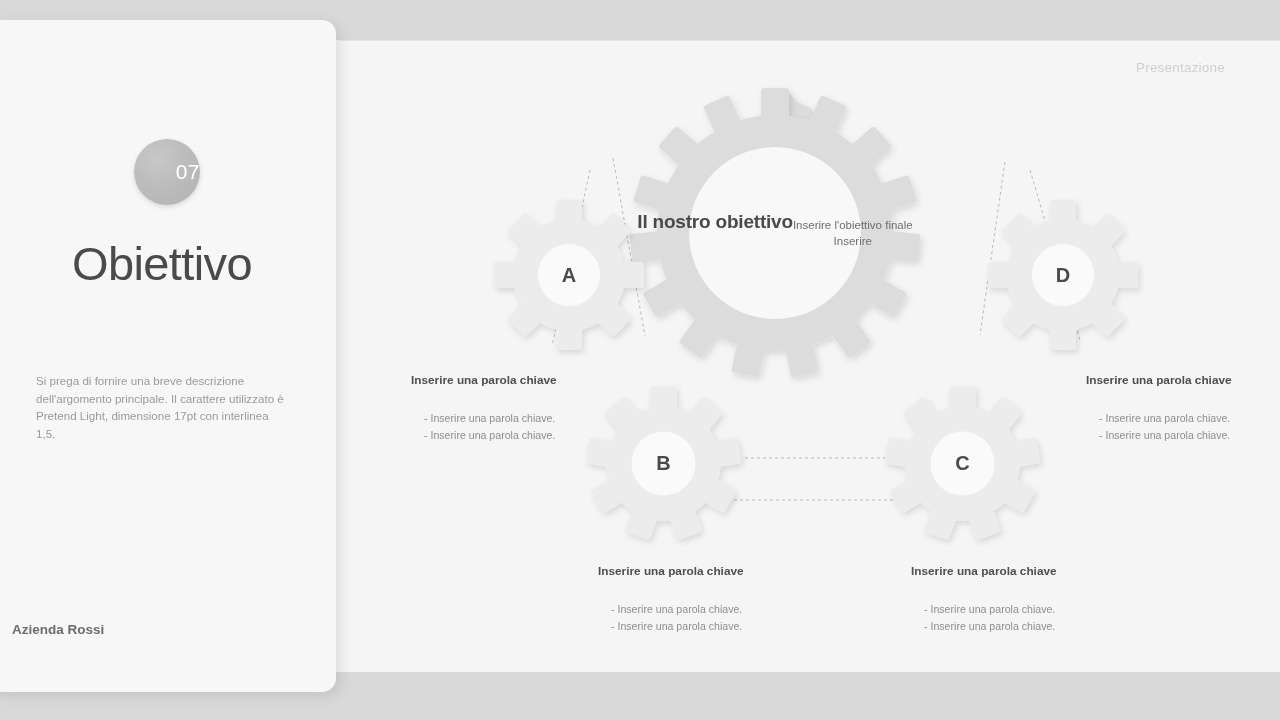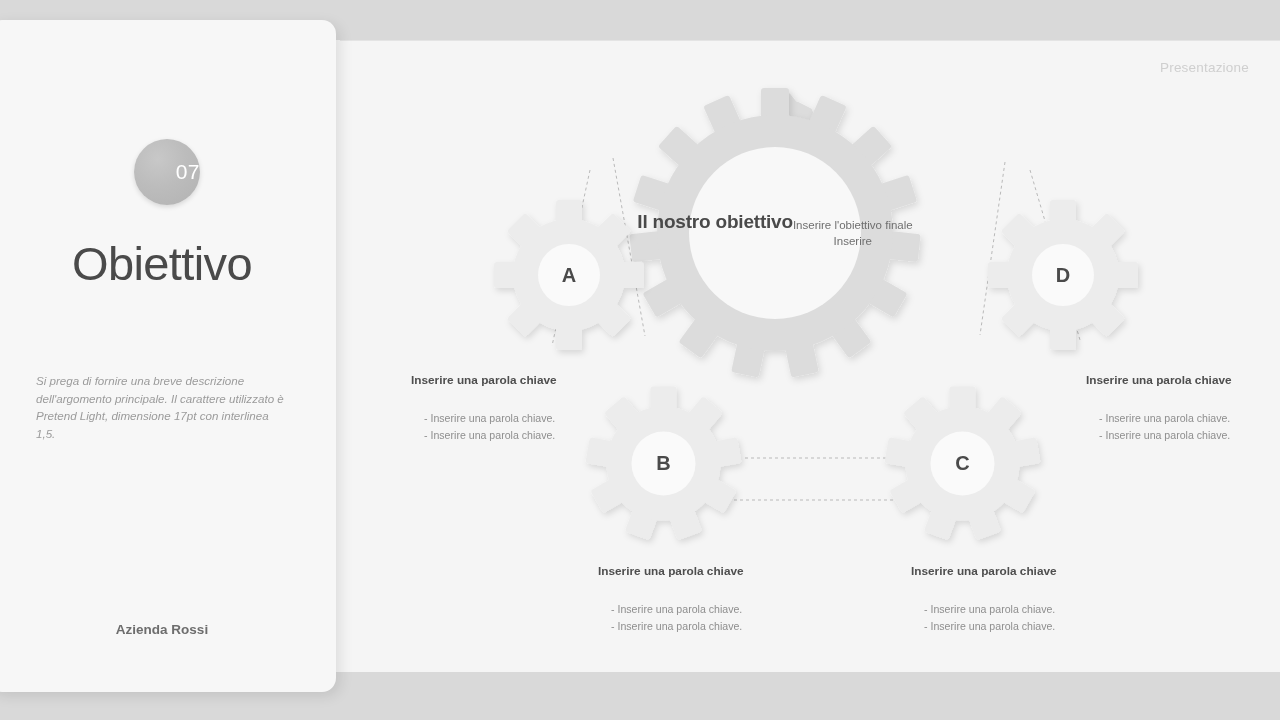--- a/index.html
+++ b/index.html
@@ -40,21 +40,20 @@
   }
 
   .presentazione {
     position: absolute;
     left: 1136px;
     top: 60px;
     font-size: 13.5px;
     color: #cfcfcf;
     letter-spacing: 0.2px;
     font-family: "Liberation Sans", sans-serif;
-    margin-left: 24px;
   }
 
   
   .left-card {
     position: absolute;
     left: -12px;
     top: 20px;
     width: 348px;
     height: 672px;
     background: #f7f7f7;
@@ -95,29 +94,28 @@
 
   .card-desc {
     position: absolute;
     left: 48px;
     top: 352px;
     width: 250px;
     font-size: 11.6px;
     line-height: 1.52;
     color: #9b9b9b;
     text-align: left;
-    font-style: italic;
   }
 
   .card-footer {
     position: absolute;
     left: 24px;
     top: 602px;
     width: 300px;
-    text-align: center;
+    text-align: left;
     font-size: 13.5px;
     font-weight: bold;
     color: #6d6d6d;
   }
 
   
   .diagram {
     position: absolute;
     left: 380px;
     top: 40px;

